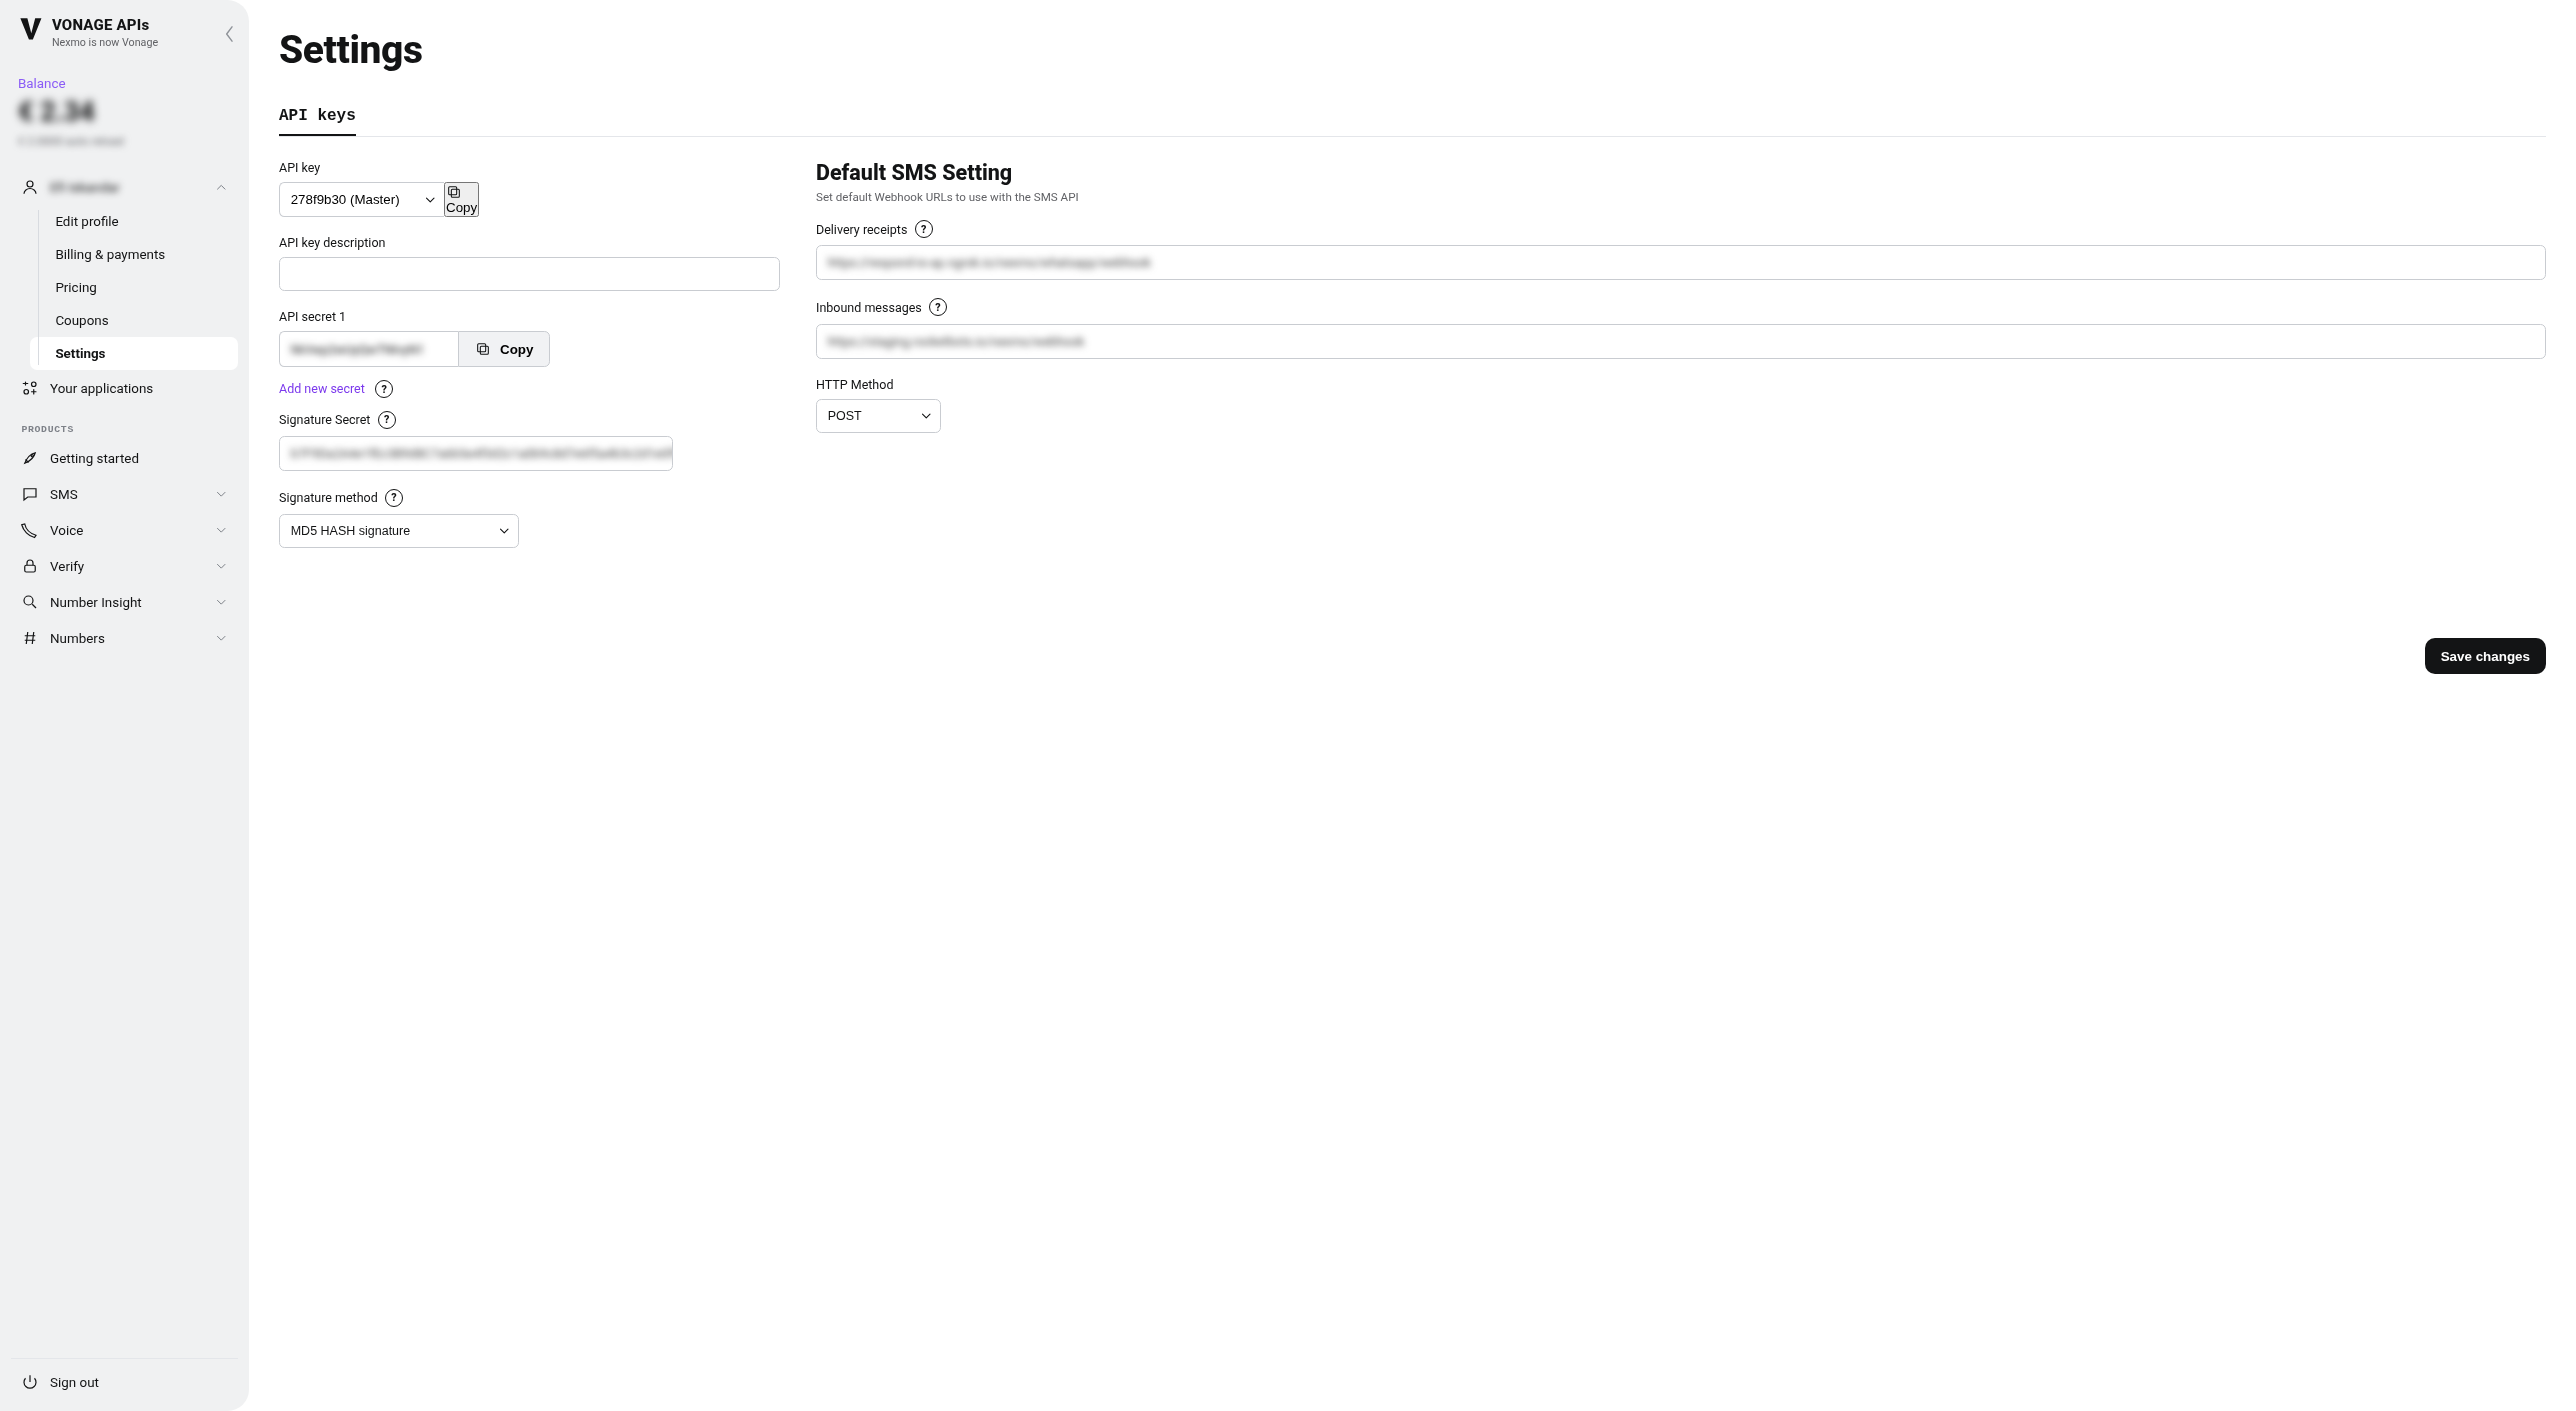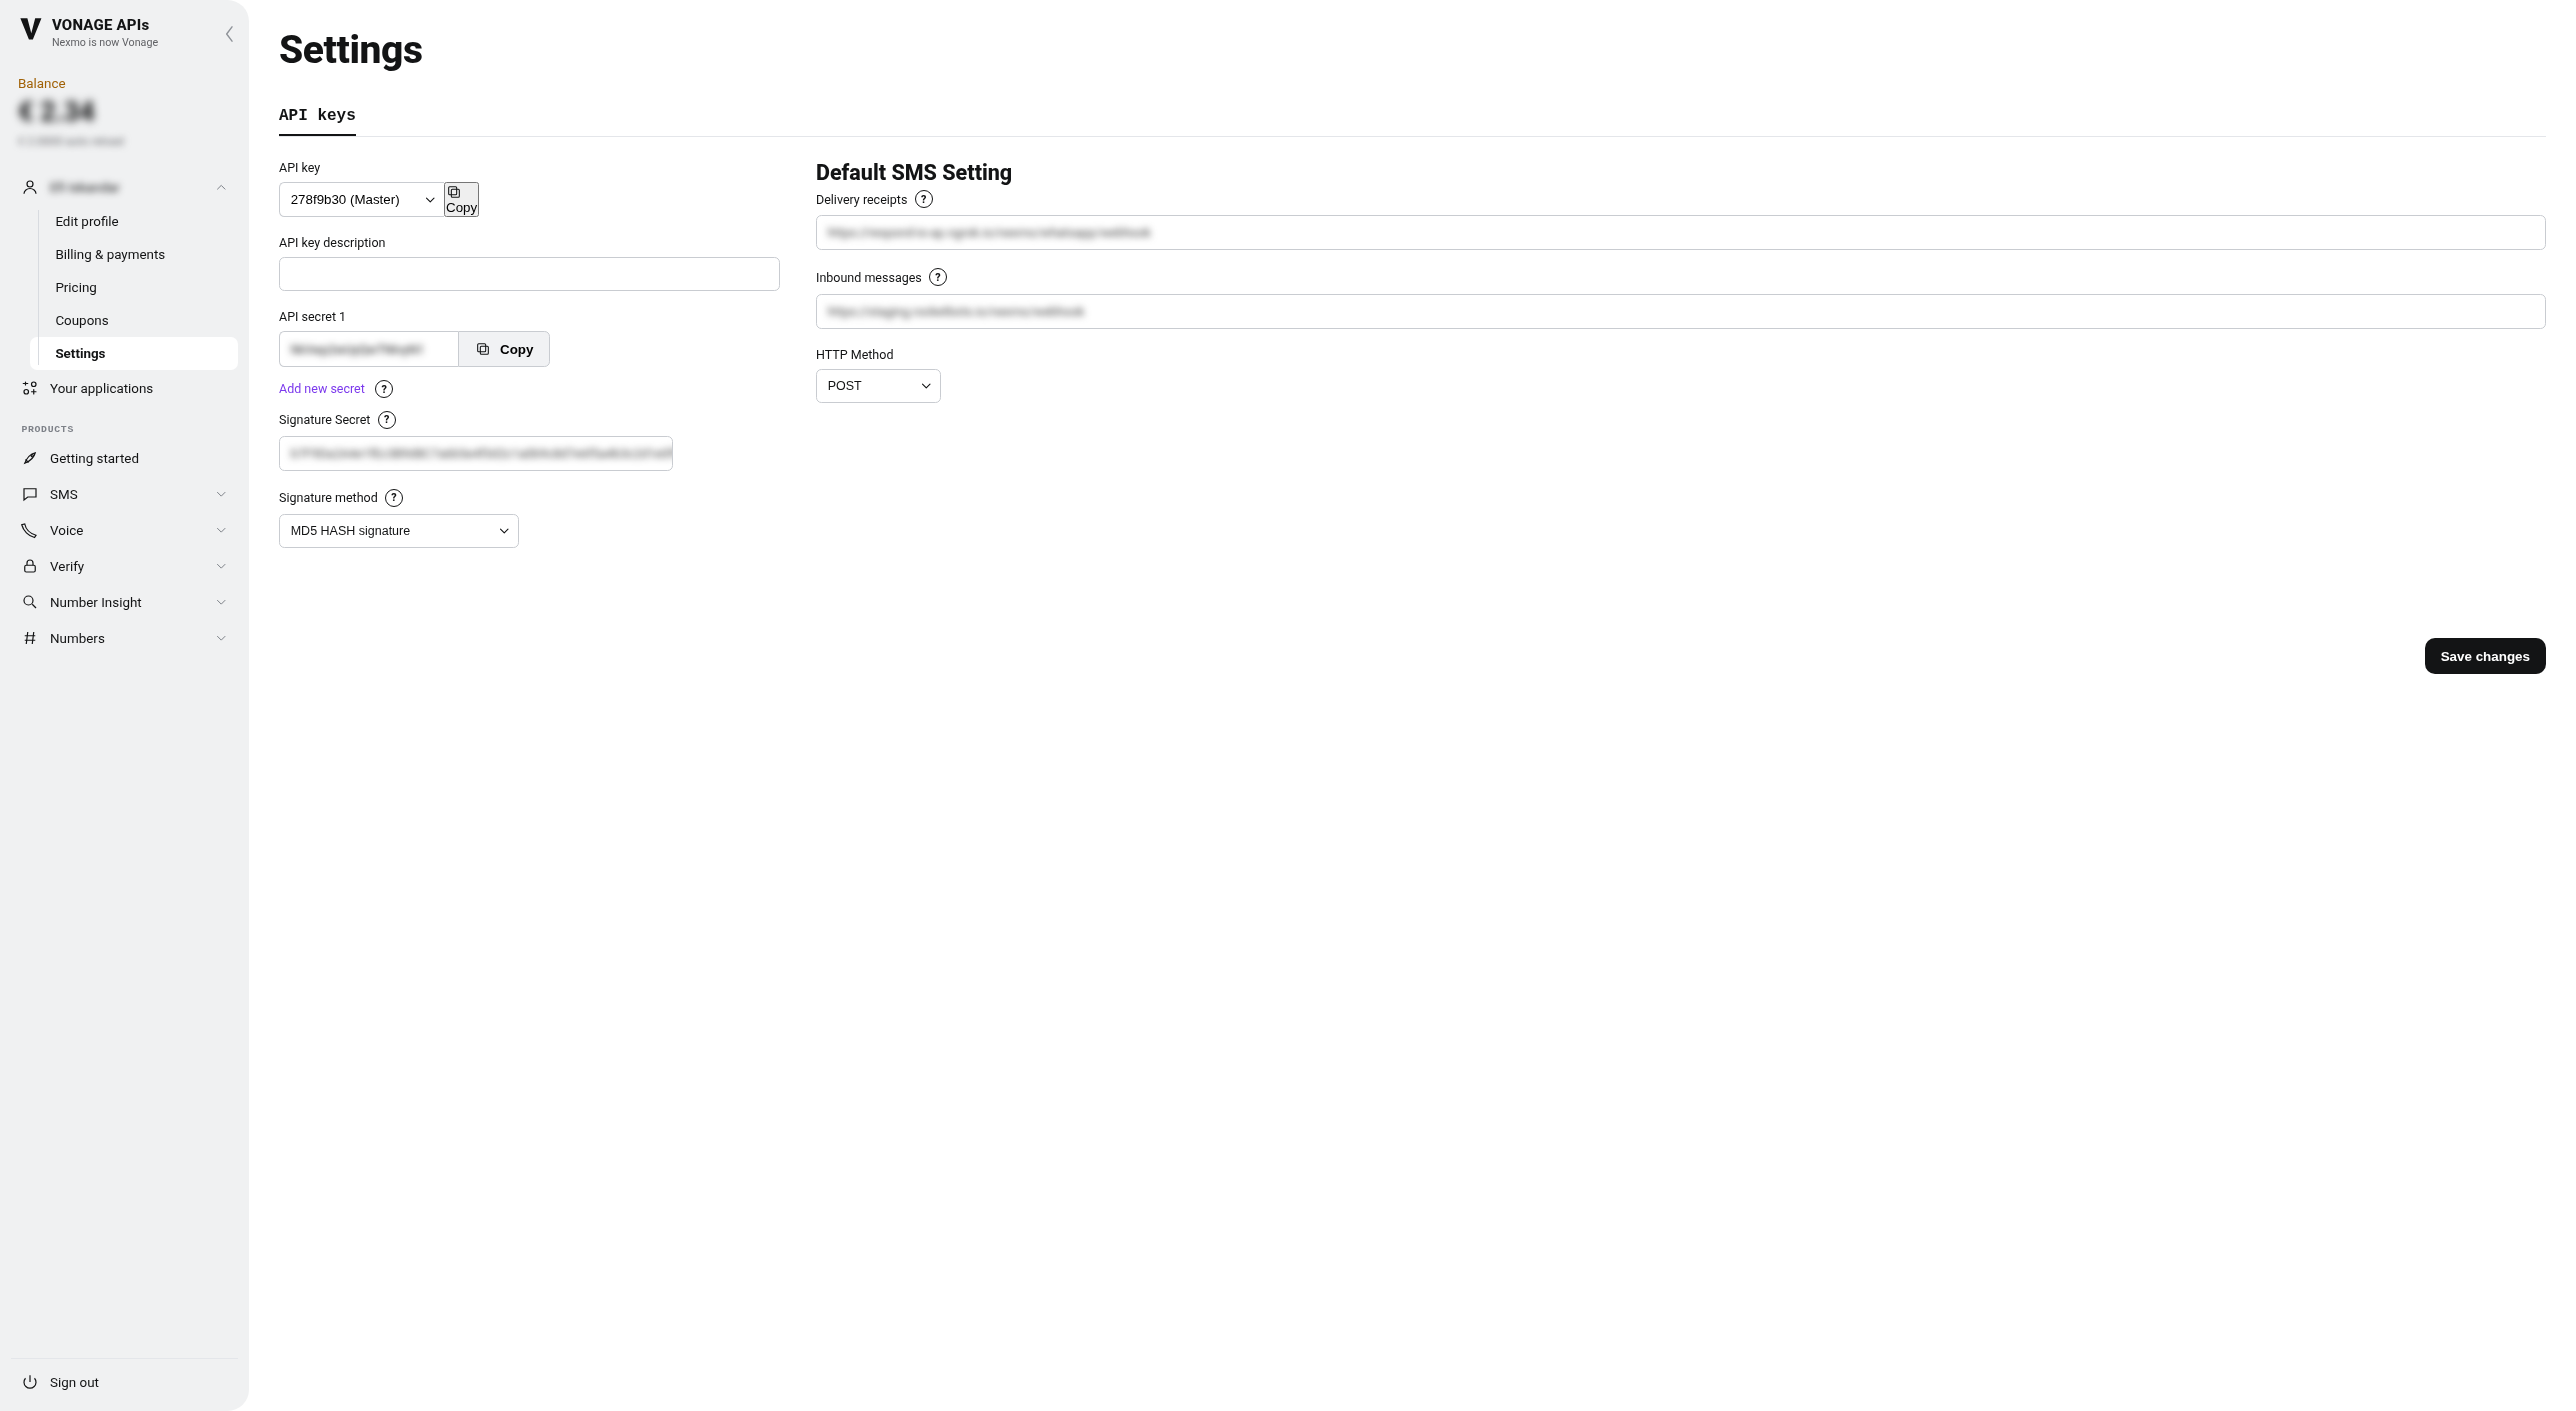--- a/index.html
+++ b/index.html
@@ -27,21 +27,21 @@
     width: 21.5px; height: 36px;
     display: flex; align-items: center; justify-content: center;
     color: #8f9399;
     cursor: pointer;
   }
   .brand-row { display: flex; gap: 9px; align-items: flex-start; padding: 0 7.2px; }
   .brand-logo { width: 25px; height: 25px; }
   .brand-title { font-weight: 800; font-size: 15px; letter-spacing: 0.2px; }
   .brand-sub { font-size: 10.7px; color: #616266; margin-top: 1.8px; }
   .balance-block { margin-top: 27px; padding: 0 7.2px; }
-  .balance-label { font-size: 13.4px; color: #a16207; margin-bottom: 5.4px; }
+  .balance-label { font-size: 13.4px; color: #8b5cf6; margin-bottom: 5.4px; }
   .balance-amount { font-size: 27px; font-weight: 800; filter: blur(4.5px); }
   .balance-sub { font-size: 11.6px; color: #616266; margin-top: 5.4px; filter: blur(3.6px); }
   .nav-group { margin-top: 21.5px; }
   .nav-item, .sub-item {
     display: flex; align-items: center; gap: 10.7px;
     padding: 9px 10.7px;
     border-radius: 7.2px;
     font-size: 13.4px;
     color: #131415;
     cursor: pointer;
@@ -409,20 +409,21 @@
             <svg width="12.5" height="12.5" viewBox="0 0 20 20">
                 <path d="M4 7 L10 13 L16 7" stroke="#131415" stroke-width="1.8" fill="none" stroke-linecap="round" stroke-linejoin="round"></path>
               </svg>
           </span>
         </div>
       </div>
     </div>
 
     <div class="col-right">
       <div class="section-title">Default SMS Setting</div>
+      <div class="section-desc">Set default Webhook URLs to use with the SMS API</div>
 
       <div class="field">
         <div class="field-label">
           <span>Delivery receipts</span>
           <span class="help-badge">?</span>
         </div>
         <div class="textish muted-input"><span class="blurval">https://respond-io-ap.ngrok.io/nexmo/whatsapp/webhook</span></div>
       </div>
 
       <div class="field">

